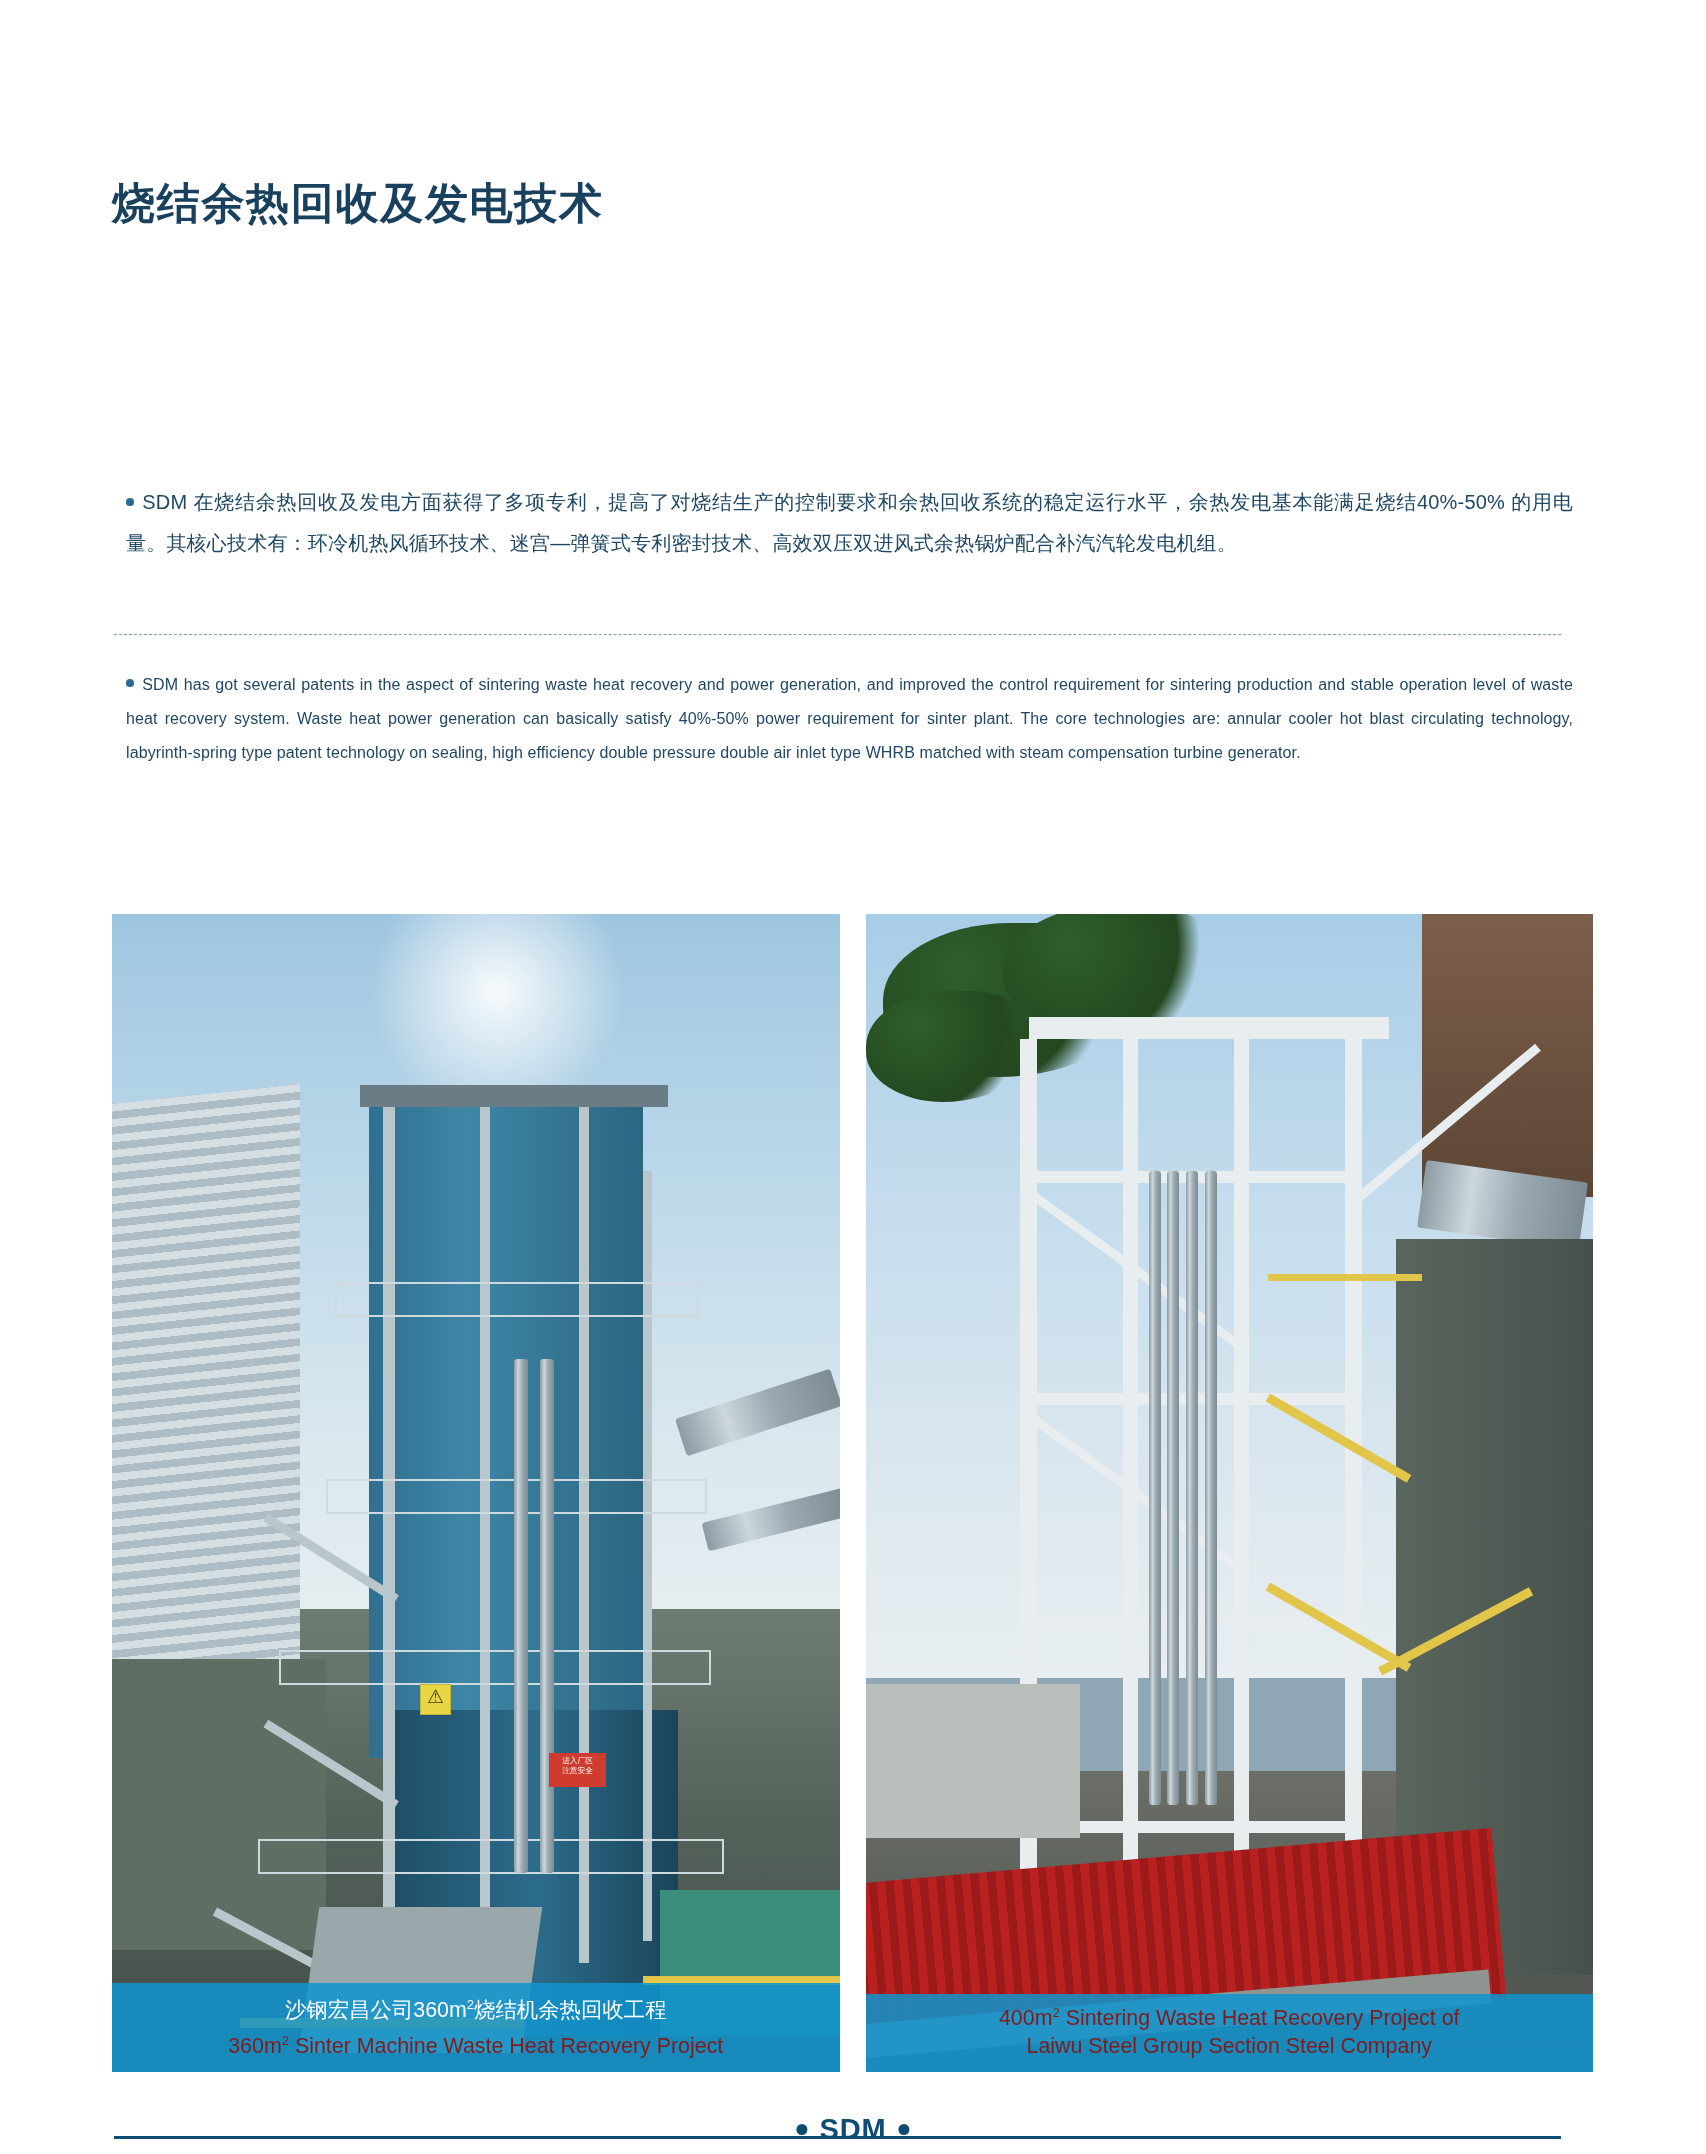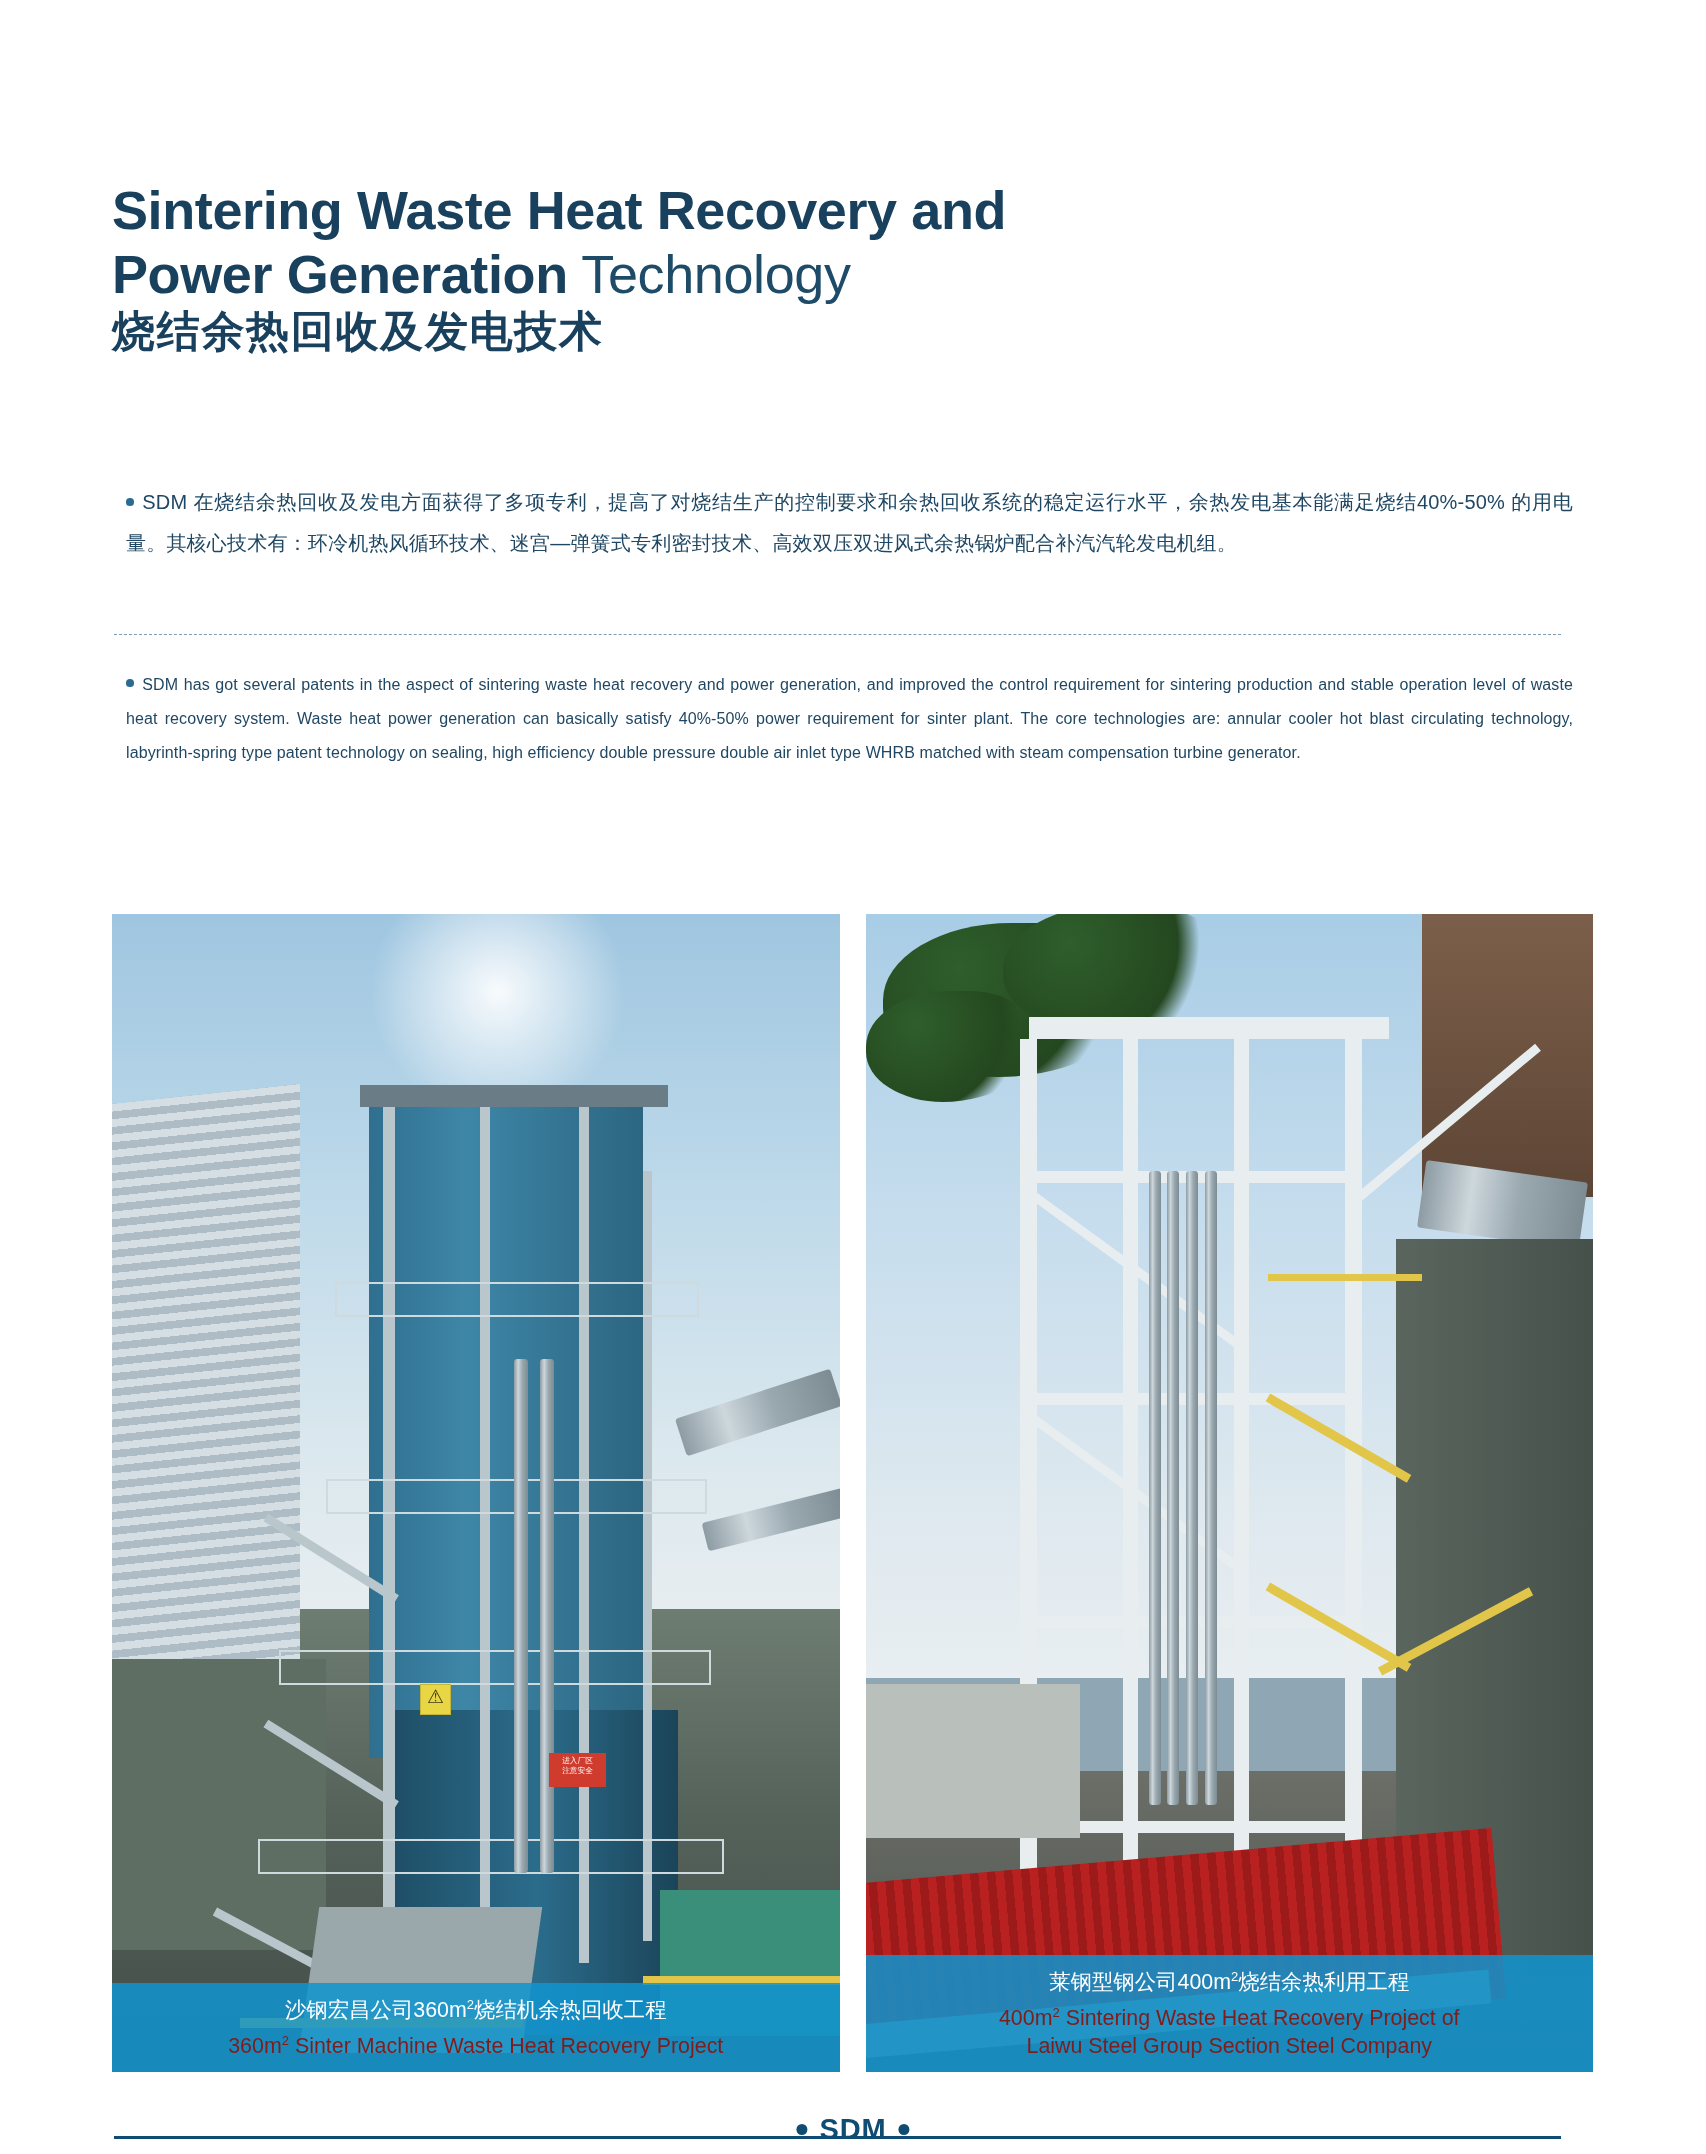--- a/index.html
+++ b/index.html
@@ -230,26 +230,20 @@
     color: #0f4c74;
     letter-spacing: 0.9px;
   }
 </style>
 </head>
 <body>
 
 <div class="page">
 
   <div class="title-block">
-    <div class="title-en">
-      <div>Sintering Waste Heat Recovery and</div>
-      <div>
-        <span>Power Generation</span><span class="light"> Technology</span>
-      </div>
-    </div>
     <div class="title-cn">烧结余热回收及发电技术</div>
   </div>
 
   <div class="para para-cn">
     <span class="bullet"></span><span>SDM 在烧结余热回收及发电方面获得了多项专利，提高了对烧结生产的控制要求和余热回收系统的稳定运行水平，余热发电基本能满足烧结40%-50% 的用电量。其核心技术有：环冷机热风循环技术、迷宫—弹簧式专利密封技术、高效双压双进风式余热锅炉配合补汽汽轮发电机组。</span>
   </div>
 
   <div class="divider"></div>
 
   <div class="para para-en">
@@ -340,21 +334,20 @@
       <div class="beam-y" style="left:402px; top:668px; width:163px; height:8.6px; transform:rotate(30deg); transform-origin:left center;"></div>
       <div class="beam-y" style="left:514px; top:753px; width:171px; height:8.6px; transform:rotate(-28deg); transform-origin:left center;"></div>
       <div class="beam-y" style="left:402px; top:360px; width:154px; height:6.8px;"></div>
 
       <div class="bldg" style="left:0; top:770px; width:214px; height:154px; background:#b9c0bb;"></div>
 
       <div class="red-roof" style="left:-17px; top:942px; width:651px; height:171px; transform:rotate(-5deg);"></div>
       <div class="beam" style="left:-8.6px; top:1083px; width:634px; height:34px; background:#8e9490; transform:rotate(-5deg);"></div>
 
       <div class="caption">
-        <div class="cn">莱钢型钢公司400m<sup>2</sup>烧结余热利用工程</div>
         <div class="en">400m<sup>2</sup> Sintering Waste Heat Recovery Project of</div>
         <div class="en">Laiwu Steel Group Section Steel Company</div>
       </div>
     </div>
 
   </div>
 
   <div class="footer-rule"></div>
   <div class="footer-mark">
     <span class="footer-dot"></span>

